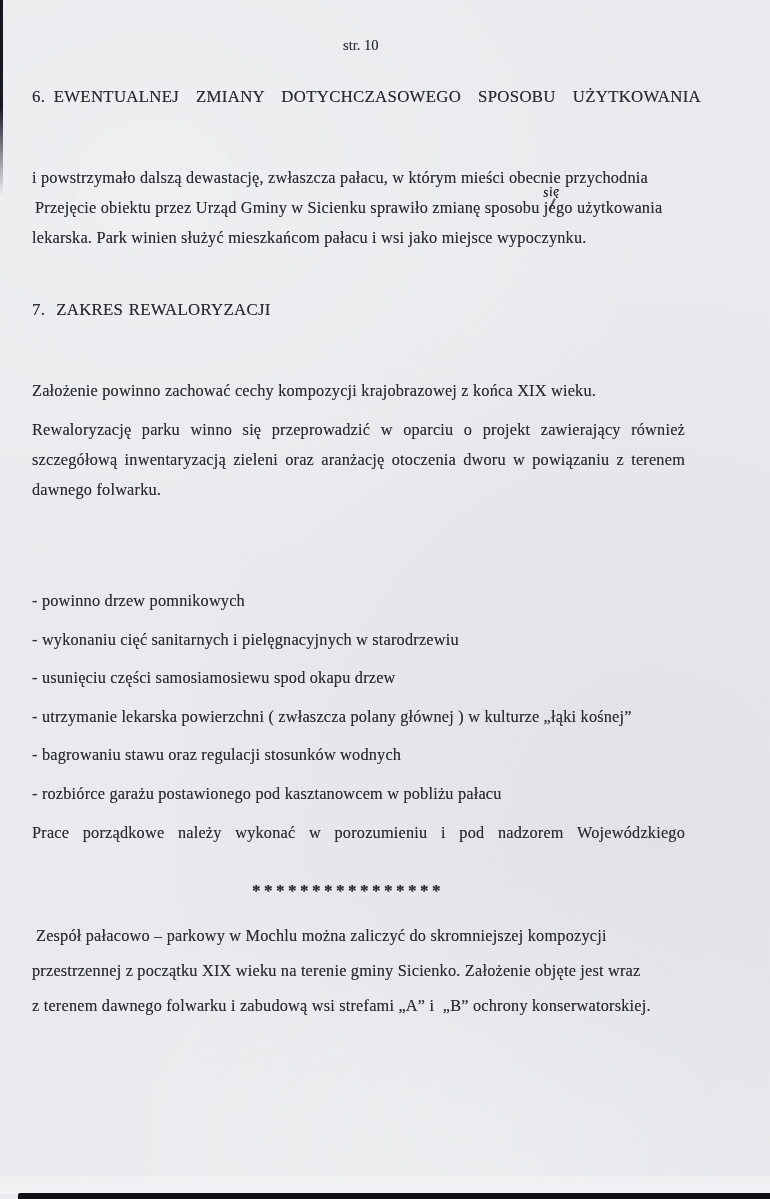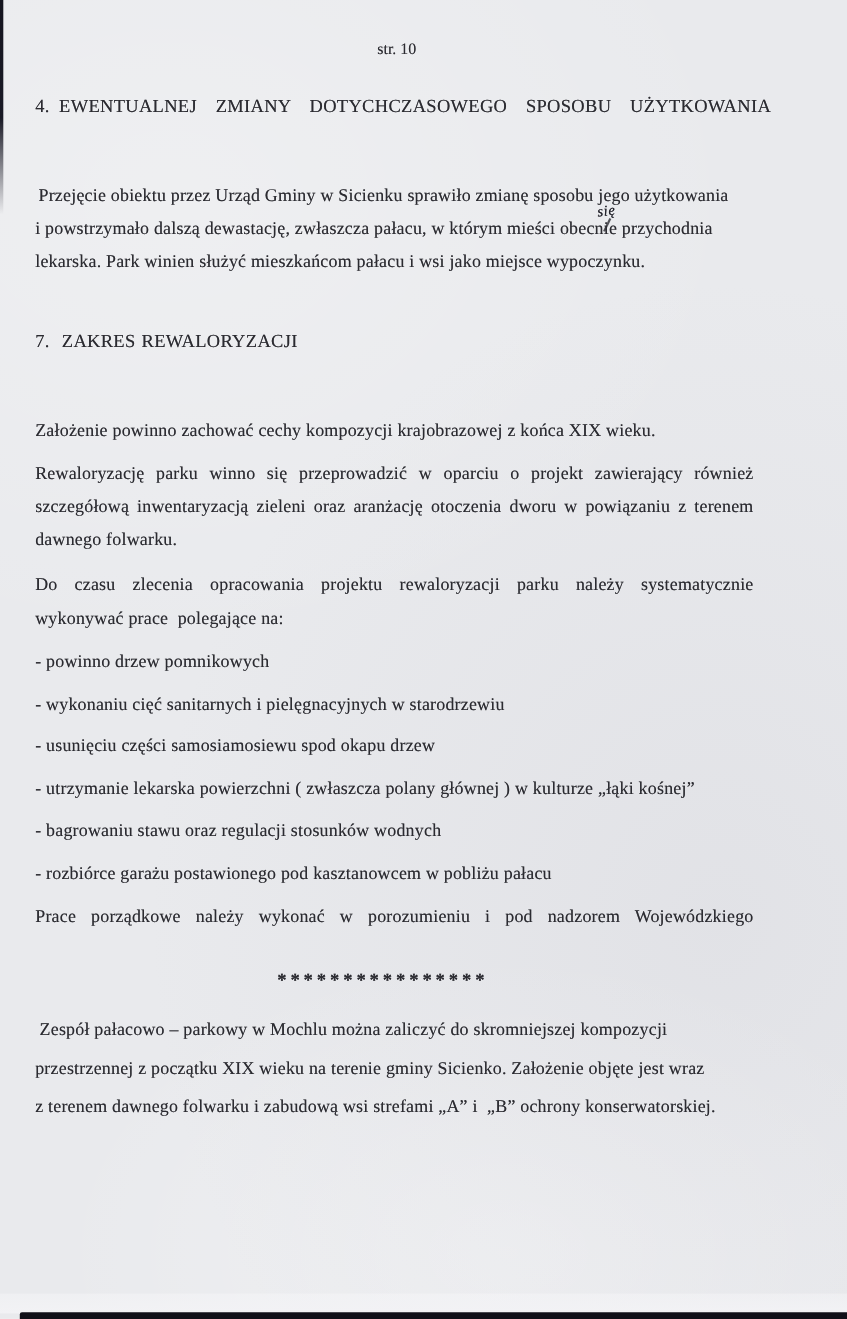--- a/index.html
+++ b/index.html
@@ -98,45 +98,41 @@
 <body>
 
 <div class="scan-page">
 
   <div class="abs edge-left"></div>
   <div class="abs bottom-strip"></div>
   <div class="abs bottom-bar"></div>
 
   <div class="abs page-num" style="left:343px; top:37px;">str. 10</div>
 
-  <div class="abs heading" style="left:32px; top:87px;">4. EWENTUALNEJ  ZMIANY  DOTYCHCZASOWEGO  SPOSOBU  UŻYTKOWANIA</div>
+  <div class="abs heading" style="left:32px; top:87px;">6. EWENTUALNEJ  ZMIANY  DOTYCHCZASOWEGO  SPOSOBU  UŻYTKOWANIA</div>
 
   <div class="abs" style="left:32px; top:163px;">
+    <div class="line">i powstrzymało dalszą dewastację, zwłaszcza pałacu, w którym mieści obecnie przychodnia</div>
     <div class="line" style="padding-left:3px;">Przejęcie obiektu przez Urząd Gminy w Sicienku sprawiło zmianę sposobu jego użytkowania</div>
-    <div class="line">i powstrzymało dalszą dewastację, zwłaszcza pałacu, w którym mieści obecnie przychodnia</div>
     <div class="line">lekarska. Park winien służyć mieszkańcom pałacu i wsi jako miejsce wypoczynku.</div>
   </div>
 
   <div class="abs handwritten" style="left:543px; top:184px;">się</div>
   <div class="abs caret-mark" style="left:551px; top:198px;"></div>
 
   <div class="abs heading" style="left:32px; top:300px; word-spacing:1px;">7.  ZAKRES REWALORYZACJI</div>
 
   <div class="abs line" style="left:32px; top:376px;">Założenie powinno zachować cechy kompozycji krajobrazowej z końca XIX wieku.</div>
 
   <div class="abs" style="left:32px; top:415px;">
     <div class="line just">Rewaloryzację parku winno się przeprowadzić w oparciu o projekt zawierający również</div>
     <div class="line just">szczegółową inwentaryzacją zieleni oraz aranżację otoczenia dworu w powiązaniu z terenem</div>
     <div class="line">dawnego folwarku.</div>
   </div>
 
-  <div class="abs" style="left:32px; top:515px;">
-    <div class="line just" style="line-height:31px;">Do czasu zlecenia opracowania projektu rewaloryzacji parku należy systematycznie</div>
-    <div class="line" style="line-height:31px;">wykonywać prace  polegające na:</div>
-  </div>
 
   <div>
     <div class="abs line" style="left:32px; top:586px;">- powinno drzew pomnikowych</div>
     <div class="abs line" style="left:32px; top:625px;">- wykonaniu cięć sanitarnych i pielęgnacyjnych w starodrzewiu</div>
     <div class="abs line" style="left:32px; top:663px;">- usunięciu części samosiamosiewu spod okapu drzew</div>
     <div class="abs line" style="left:32px; top:702px;">- utrzymanie lekarska powierzchni ( zwłaszcza polany głównej ) w kulturze „łąki kośnej”</div>
     <div class="abs line" style="left:32px; top:740px;">- bagrowaniu stawu oraz regulacji stosunków wodnych</div>
     <div class="abs line" style="left:32px; top:779px;">- rozbiórce garażu postawionego pod kasztanowcem w pobliżu pałacu</div>
   </div>
 

